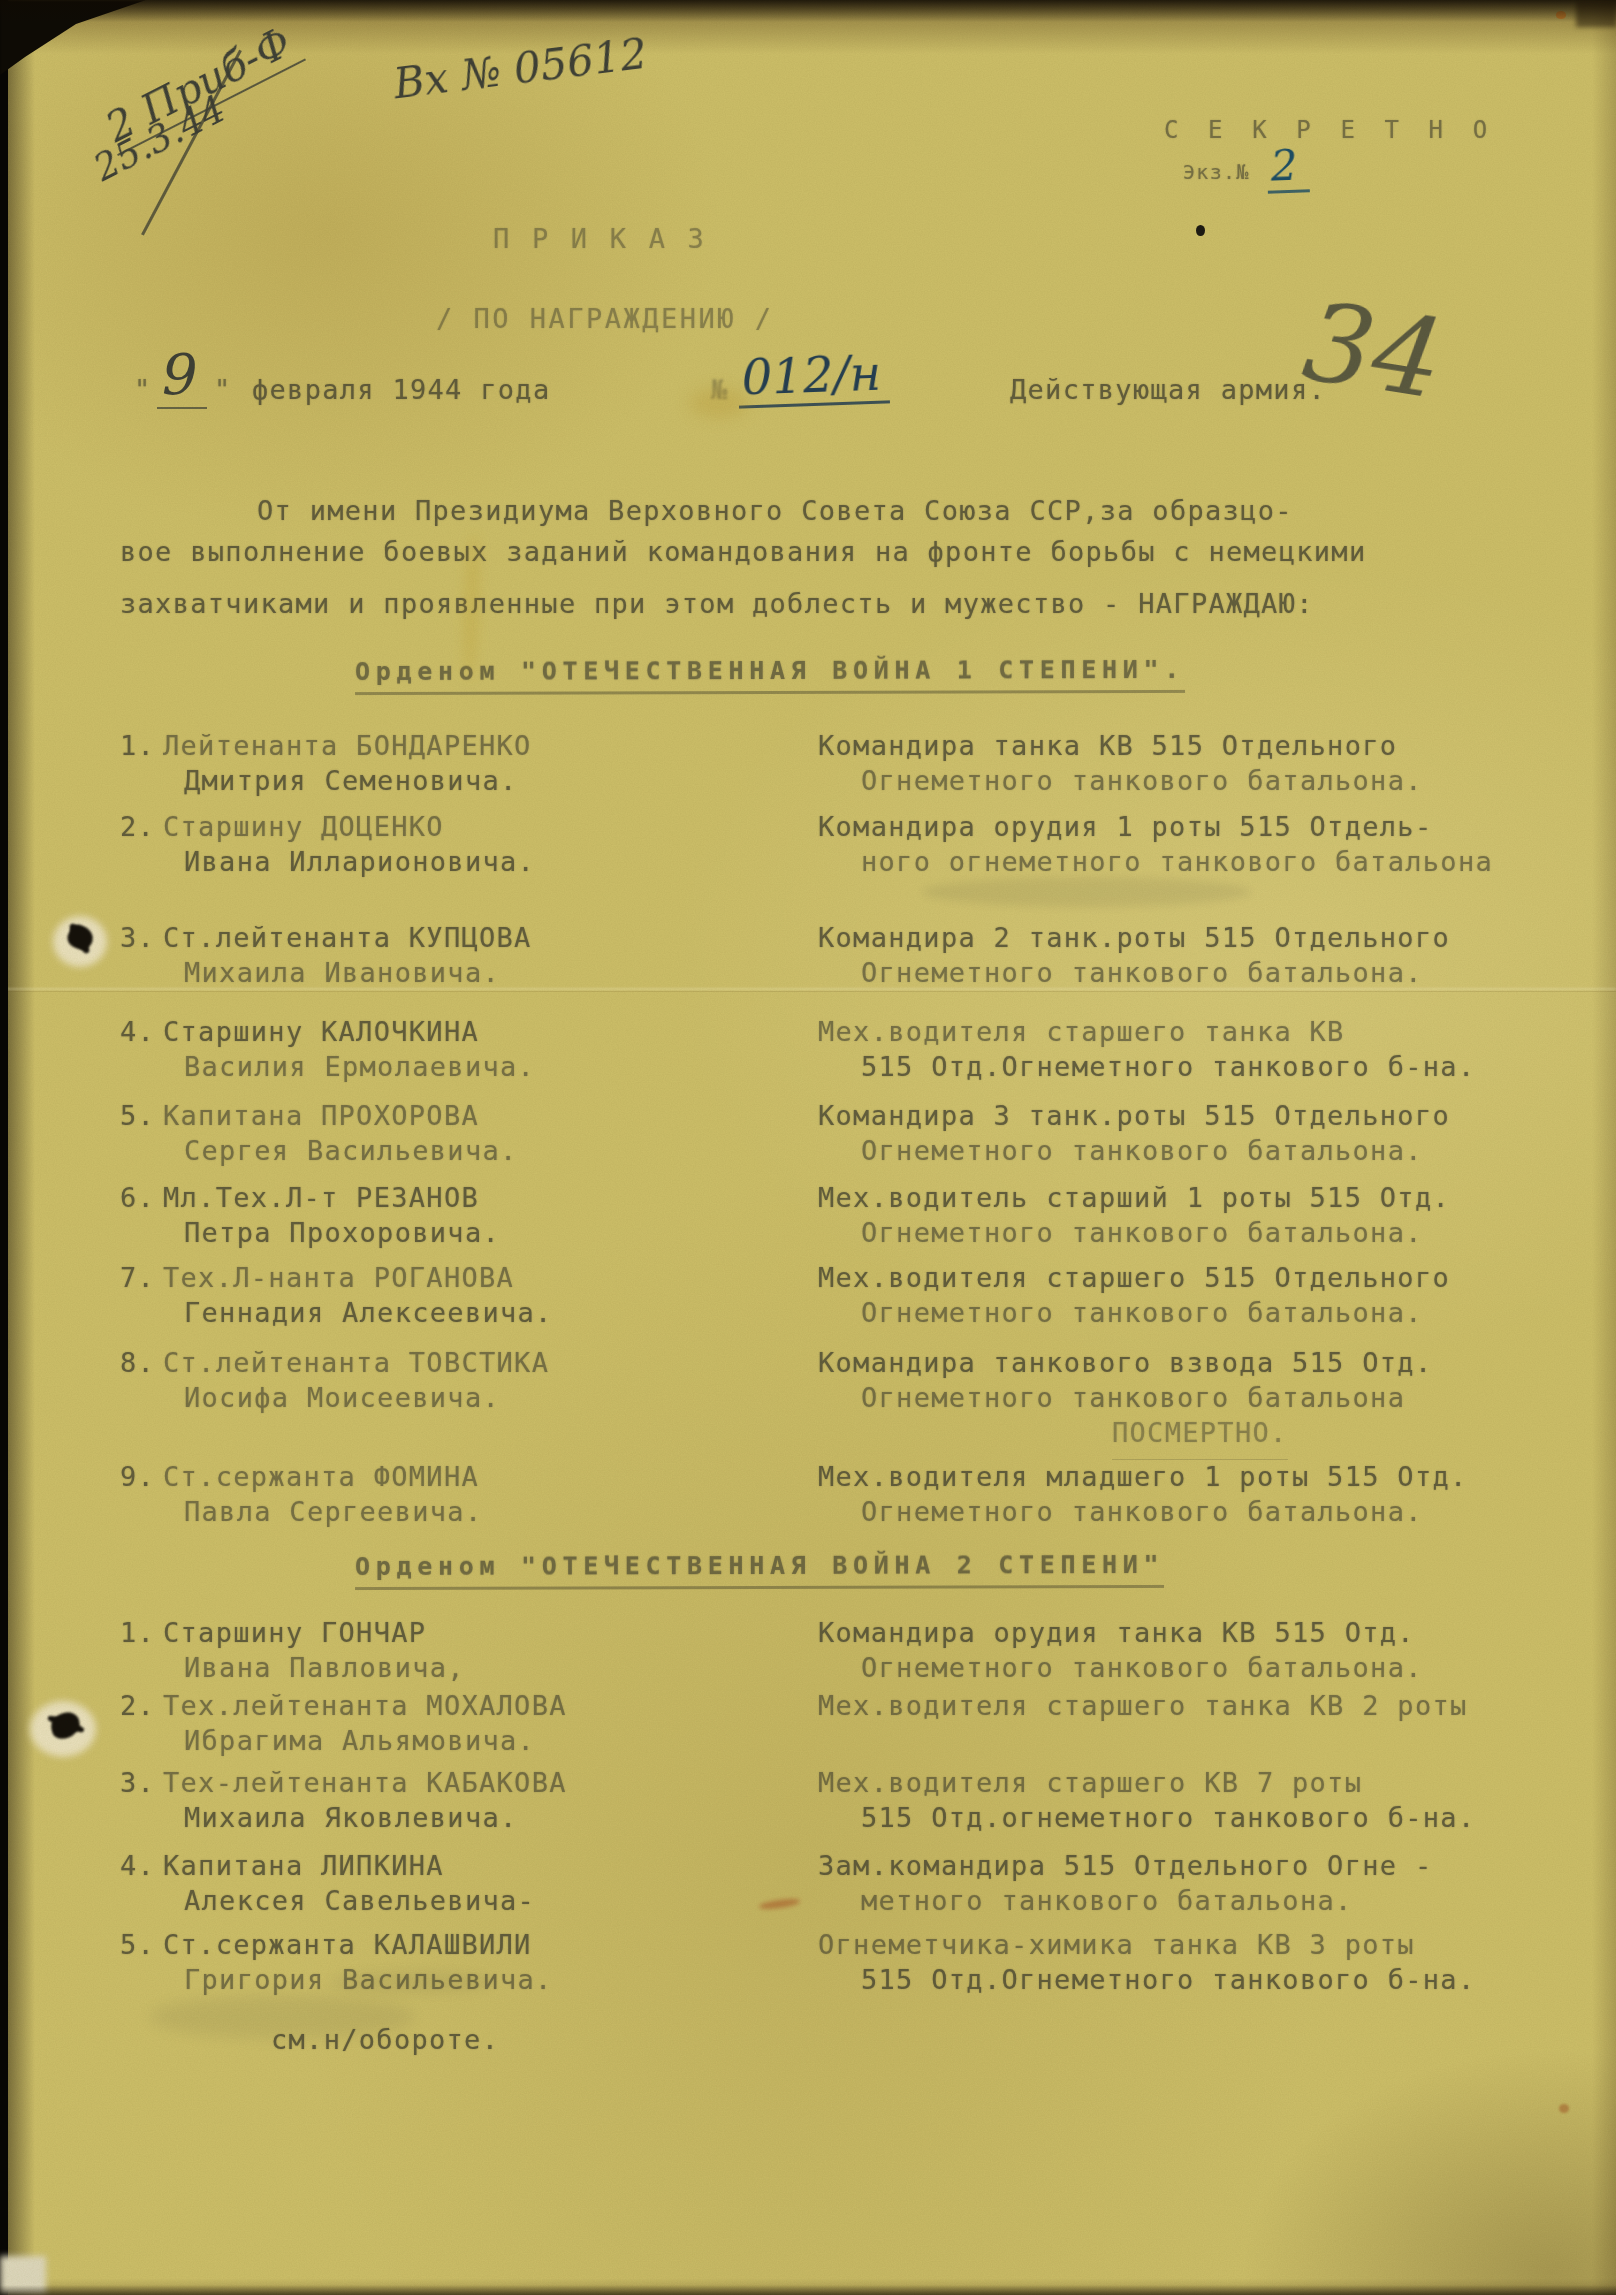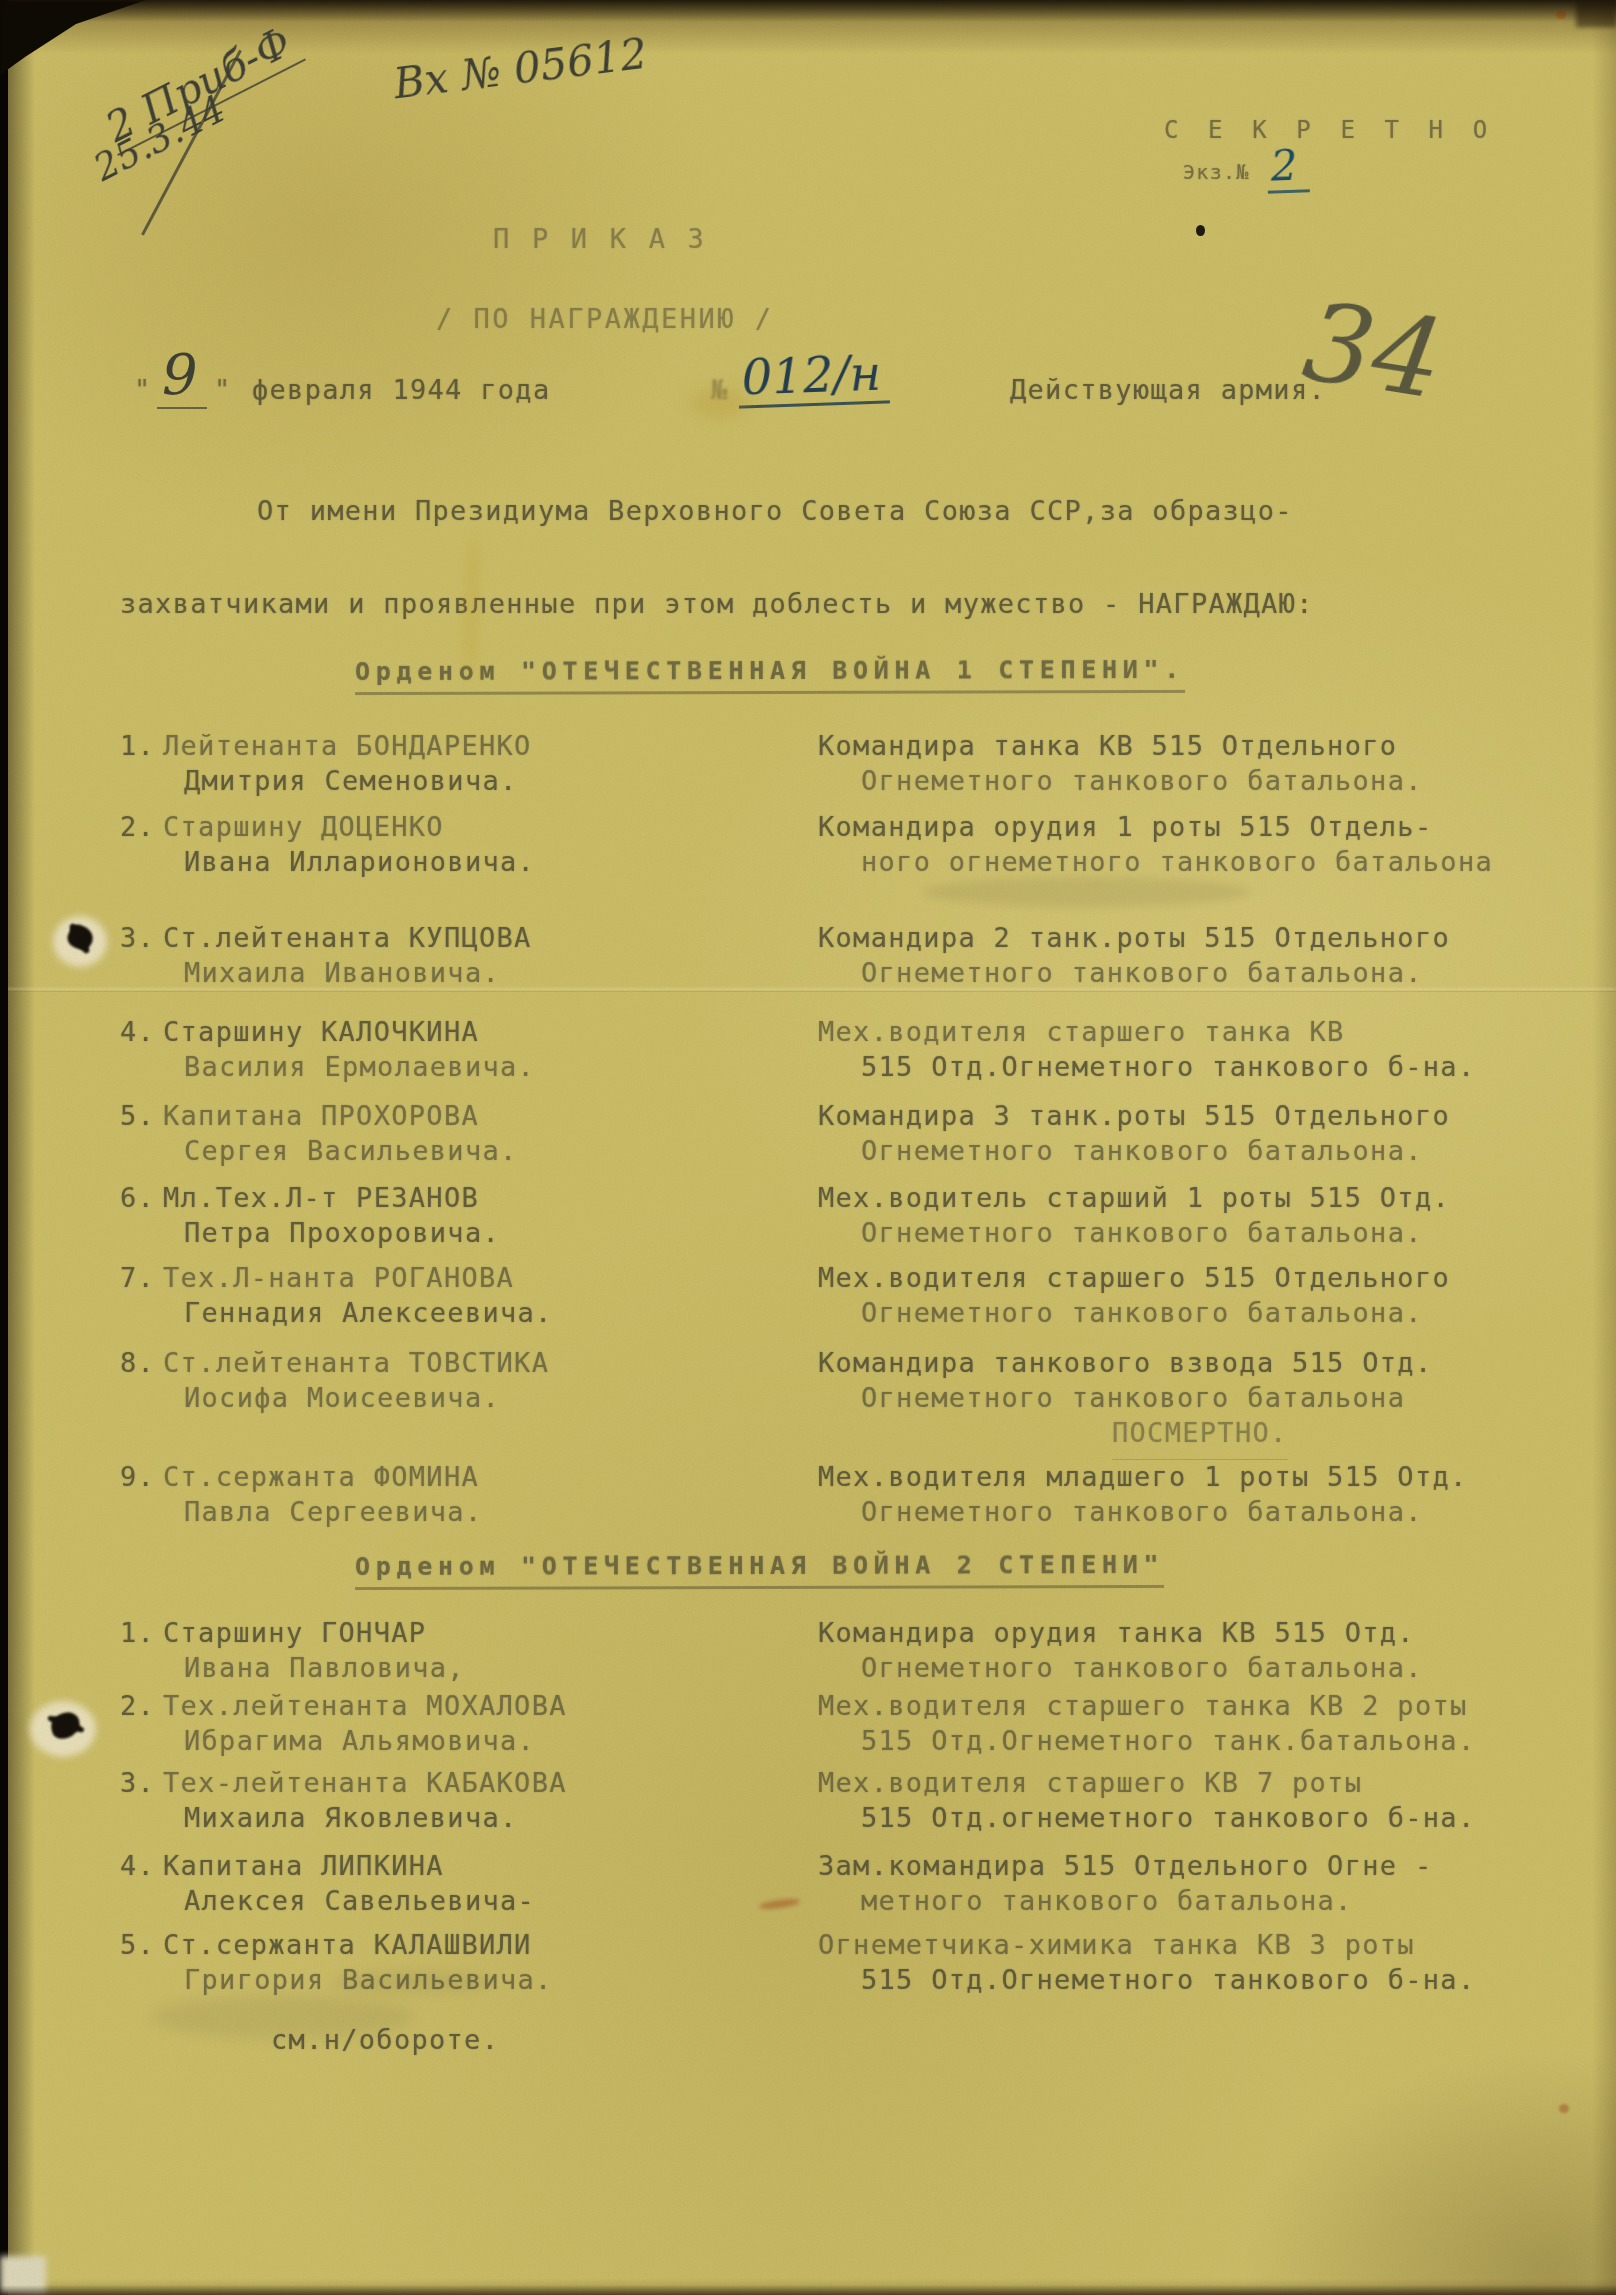--- a/index.html
+++ b/index.html
@@ -76,20 +76,21 @@
   <div class="tw dim" style="left:134px;top:374px;">"</div>
   <div class="hw" style="left:157px;top:342px;font-size:56px;border-bottom:2.5px solid rgba(63,65,54,.7);padding:0 9px 0 5px;">9</div>
   <div class="tw dim" style="left:214px;top:374px;">"</div>
   <div class="tw" style="left:252px;top:374px;">февраля 1944 года</div>
   <div class="tw ghost" style="left:711px;top:374px;">№</div>
   <div class="hw hw-blue" style="left:738px;top:347px;font-size:48px;border-bottom:3.2px solid rgba(37,63,82,.85);padding:0 7.6px 0 3.8px;transform:rotate(-2deg);color:#253f52;">012/н</div>
   <div class="tw" style="left:1010px;top:374px;">Действующая армия.</div>
   <div class="hw" style="left:1305px;top:288px;font-size:108px;font-weight:300;opacity:.8;transform:rotate(9deg);filter:blur(0.4px);">34</div>
 
   <div class="tw" style="left:257px;top:495px;">От имени Президиума Верховного Совета Союза ССР,за образцо-</div>
+  <div class="tw" style="left:120px;top:536px;">вое выполнение боевых заданий командования на фронте борьбы с немецкими</div>
   <div class="tw" style="left:120px;top:588px;">захватчиками и проявленные при этом доблесть и мужество - НАГРАЖДАЮ:</div>
 
   <div class="tw heading" style="left:355px;top:656px;font-size:25px;">Орденом "ОТЕЧЕСТВЕННАЯ ВОЙНА 1 СТЕПЕНИ".</div>
 
   <div class="row" style="top:730px;">
     <span class="tw num">1.</span>
     <span class="tw l1 dim">Лейтенанта  БОНДАРЕНКО</span>
     <span class="tw l2">Дмитрия Семеновича.</span>
     <span class="tw r1">Командира танка КВ 515 Отдельного</span>
     <span class="tw r2 dim">Огнеметного танкового батальона.</span>
@@ -170,21 +171,20 @@
     <span class="tw l2 dim">Ивана Павловича,</span>
     <span class="tw r1">Командира орудия танка КВ 515 Отд.</span>
     <span class="tw r2 dim">Огнеметного танкового батальона.</span>
   </div>
 
   <div class="row" style="top:1690px;">
     <span class="tw num">2.</span>
     <span class="tw l1 dim">Тех.лейтенанта МОХАЛОВА</span>
     <span class="tw l2 dim">Ибрагима Альямовича.</span>
     <span class="tw r1 dim">Мех.водителя старшего танка КВ 2 роты</span>
-    <span class="tw r2 dim">515 Отд.Огнеметного танк.батальона.</span>
   </div>
 
   <div class="row" style="top:1767px;">
     <span class="tw num">3.</span>
     <span class="tw l1 dim">Тех-лейтенанта КАБАКОВА</span>
     <span class="tw l2">Михаила Яковлевича.</span>
     <span class="tw r1 dim">Мех.водителя старшего КВ 7 роты</span>
     <span class="tw r2">515 Отд.огнеметного танкового б-на.</span>
   </div>
 

